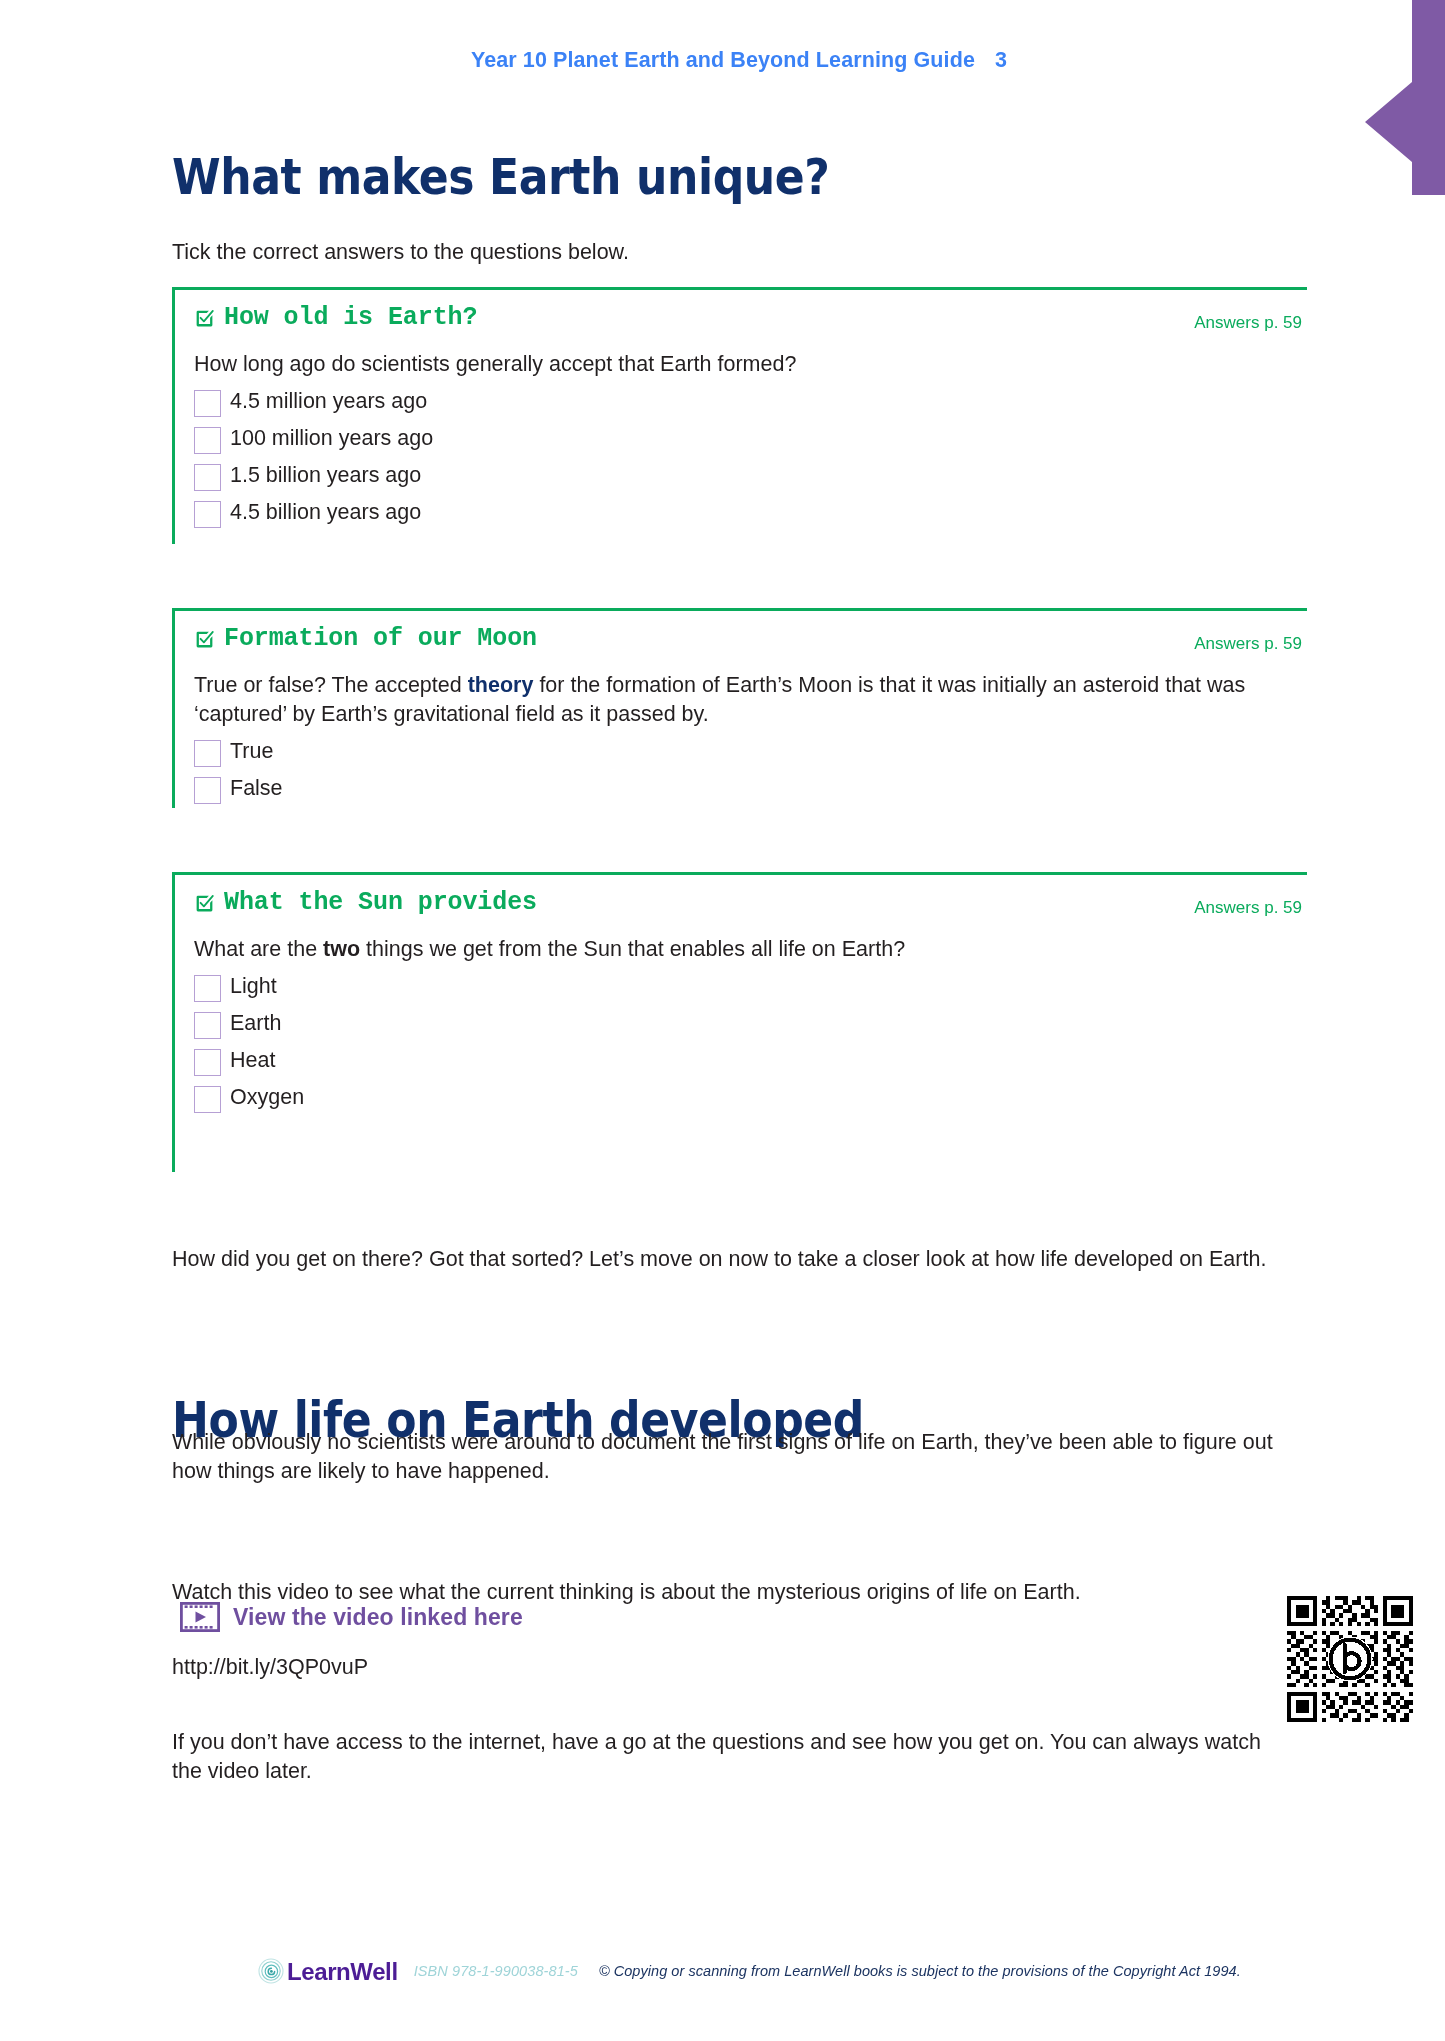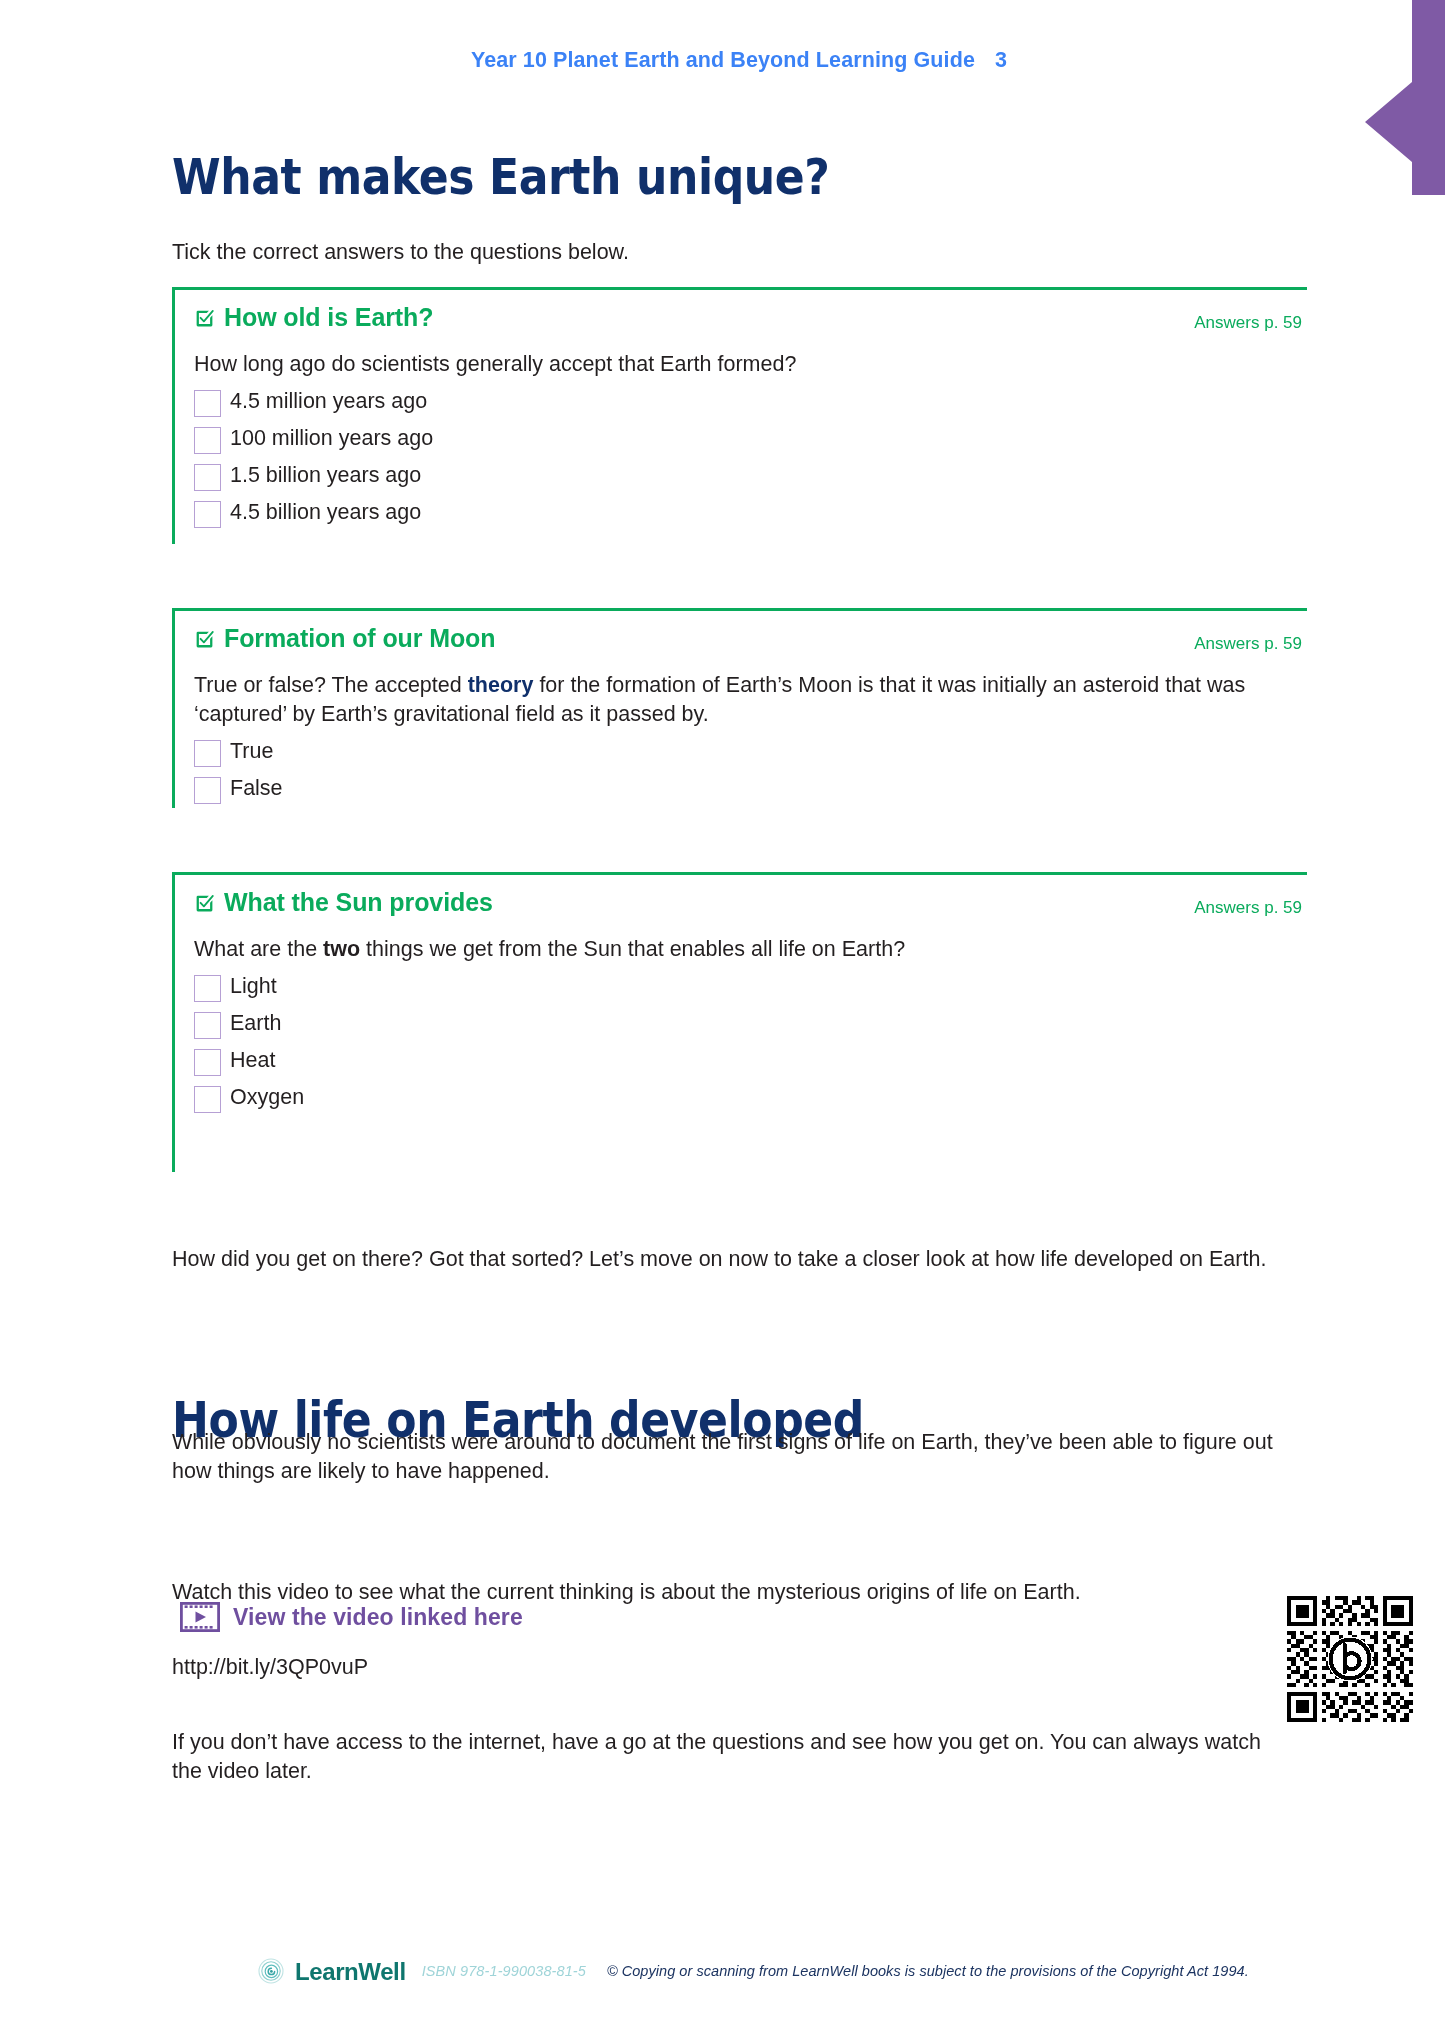--- a/index.html
+++ b/index.html
@@ -105,21 +105,21 @@
     align-items: baseline;
     justify-content: space-between;
     padding-top: 13px;
   }
   .qhead-left {
     display: flex;
     align-items: center;
     gap: 9px;
   }
   .qtitle {
-    font-family: Liberation Sans, sans-serif;
+    font-family: Liberation Mono, monospace;
     font-size: 25px;
     font-weight: bold;
     color: #0aab5c;
     letter-spacing: -0.1px;
   }
   .answers-ref {
     font-size: 17px;
     color: #0aab5c;
     padding-right: 5px;
     white-space: nowrap;
@@ -208,23 +208,23 @@
     top: 1957px;
     display: flex;
     align-items: center;
     gap: 0;
     white-space: nowrap;
   }
   .logo-mark { width: 26px; height: 26px; display: block; flex: 0 0 26px; }
   .logo-word {
     font-size: 24px;
     font-weight: bold;
-    color: #0f766e;
+    color: #4c1d95;
     letter-spacing: -0.4px;
-    margin-left: 11px;
+    margin-left: 3px;
     position: relative;
     top: 1px;
   }
   .isbn {
     font-size: 14.5px;
     font-style: italic;
     color: #9fd4d8;
     margin-left: 16px;
     letter-spacing: .1px;
   }

